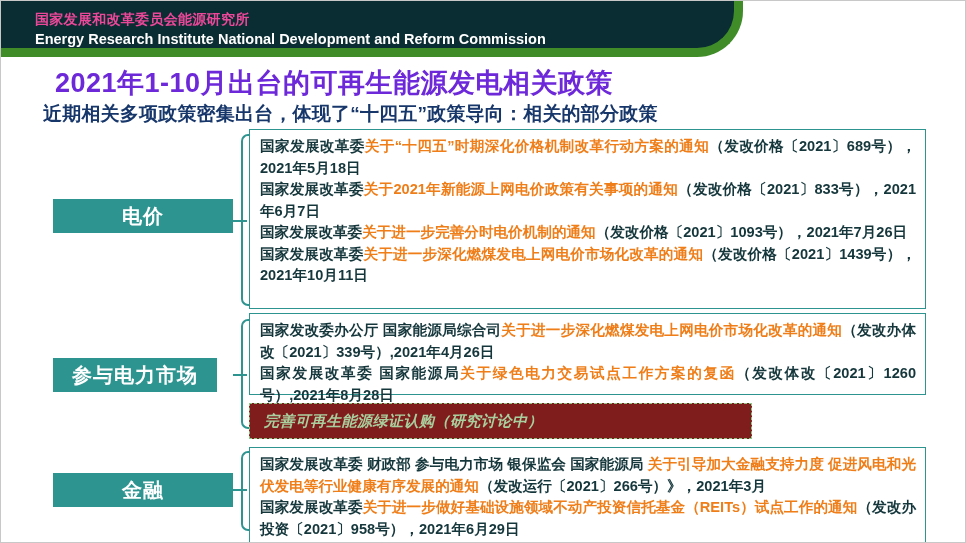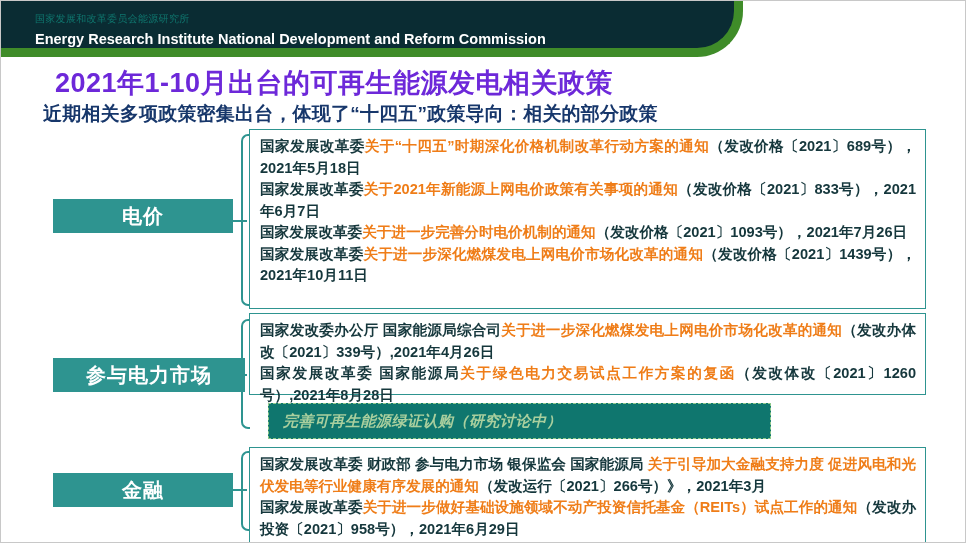--- a/index.html
+++ b/index.html
@@ -33,23 +33,23 @@
     border-bottom-right-radius: 46px;
     box-sizing: border-box;
   }
   .header-text-wrap {
     position: absolute;
     left: 34px;
     top: 8px;
     width: 660px;
   }
   .header-cn {
-    color: #0f766e;
-    font-size: 10px;
-    font-weight: normal;
+    color: #ec4899;
+    font-size: 14px;
+    font-weight: bold;
     line-height: 20px;
     letter-spacing: 0.3px;
     white-space: nowrap;
   }
   .header-en {
     color: #ffffff;
     font-size: 14.5px;
     font-weight: bold;
     line-height: 21px;
     white-space: nowrap;
@@ -83,21 +83,21 @@
     background: #2e9490;
     color: #ffffff;
     font-size: 20px;
     font-weight: bold;
     display: flex;
     align-items: center;
     justify-content: center;
     letter-spacing: 1px;
   }
   #cat-0 { left: 52px; top: 198px; width: 180px; height: 34px; }
-  #cat-1 { left: 52px; top: 357px; width: 192px; height: 34px; }
+  #cat-1 { left: 52px; top: 357px; width: 164px; height: 34px; }
   #cat-2 { left: 52px; top: 472px; width: 180px; height: 34px; }
 
   
   .cat-conn {
     position: absolute;
     height: 2px;
     background: #2e9490;
   }
   #conn-0 { left: 232px; top: 219px; width: 14px; }
   #conn-1 { left: 232px; top: 373px; width: 14px; }
@@ -129,26 +129,25 @@
   #box-1 { left: 248px; top: 312px; width: 677px; height: 82px; }
   #box-2 { left: 248px; top: 446px; width: 677px; height: 96px; }
 
   .dashed-box {
     position: absolute;
     left: 248px;
     top: 402px;
     width: 503px;
     height: 36px;
     border: 1.8px dashed #8fc98a;
-    background: #0f766e;
+    background: #7f1d1d;
     box-sizing: border-box;
     display: flex;
     align-items: center;
     padding-left: 14px;
-    margin-left: 19px;
   }
   .dashed-text {
     color: #a9cf9e;
     font-size: 15px;
     font-style: italic;
     font-weight: bold;
     letter-spacing: 0.5px;
   }
 
   .policy-line {

